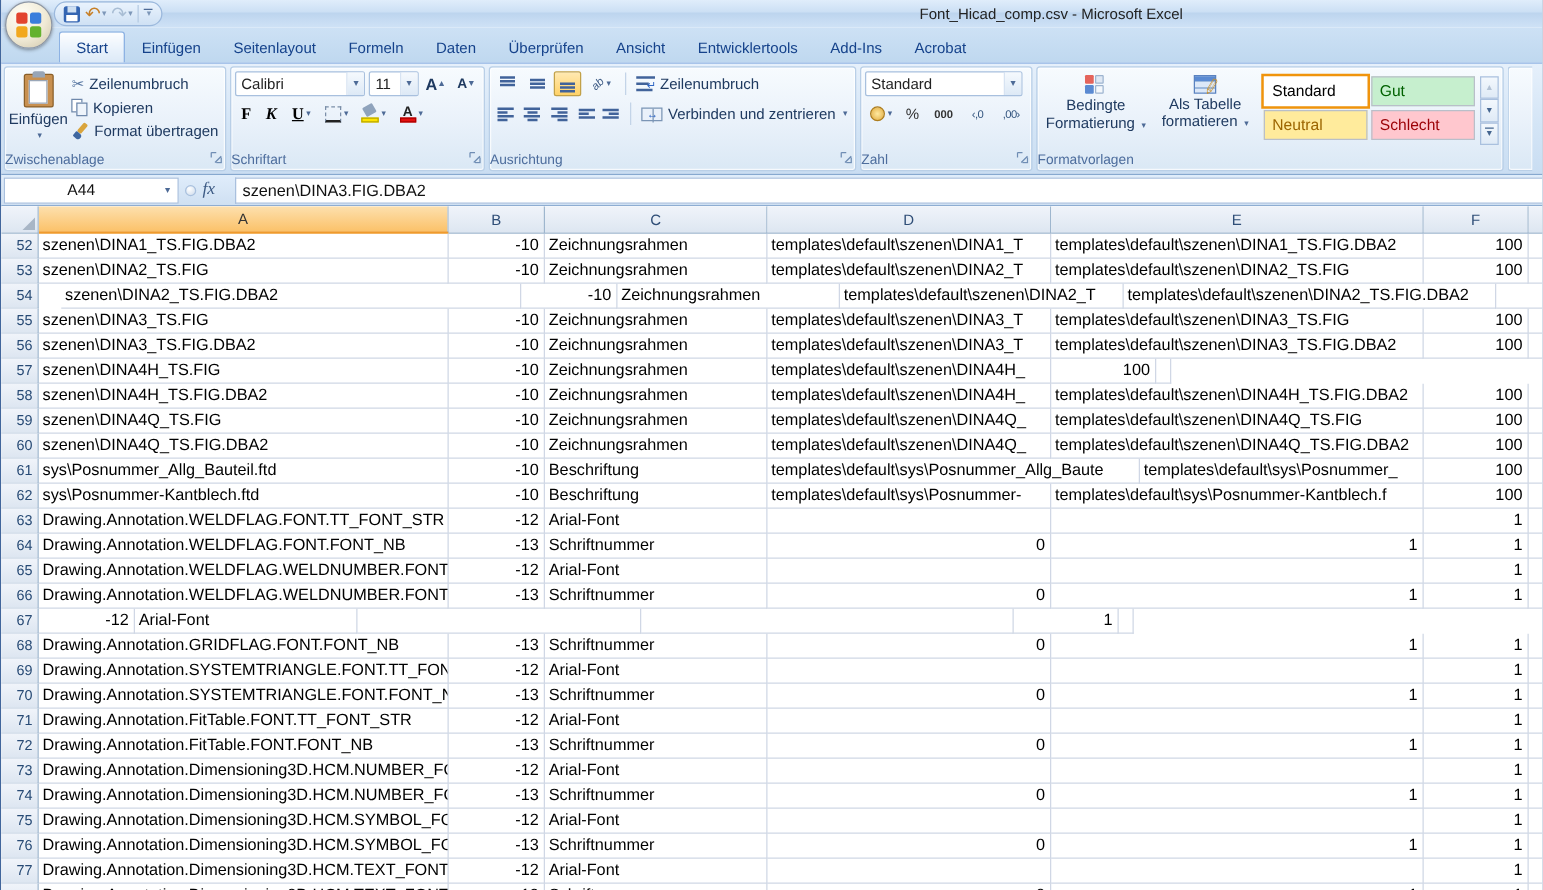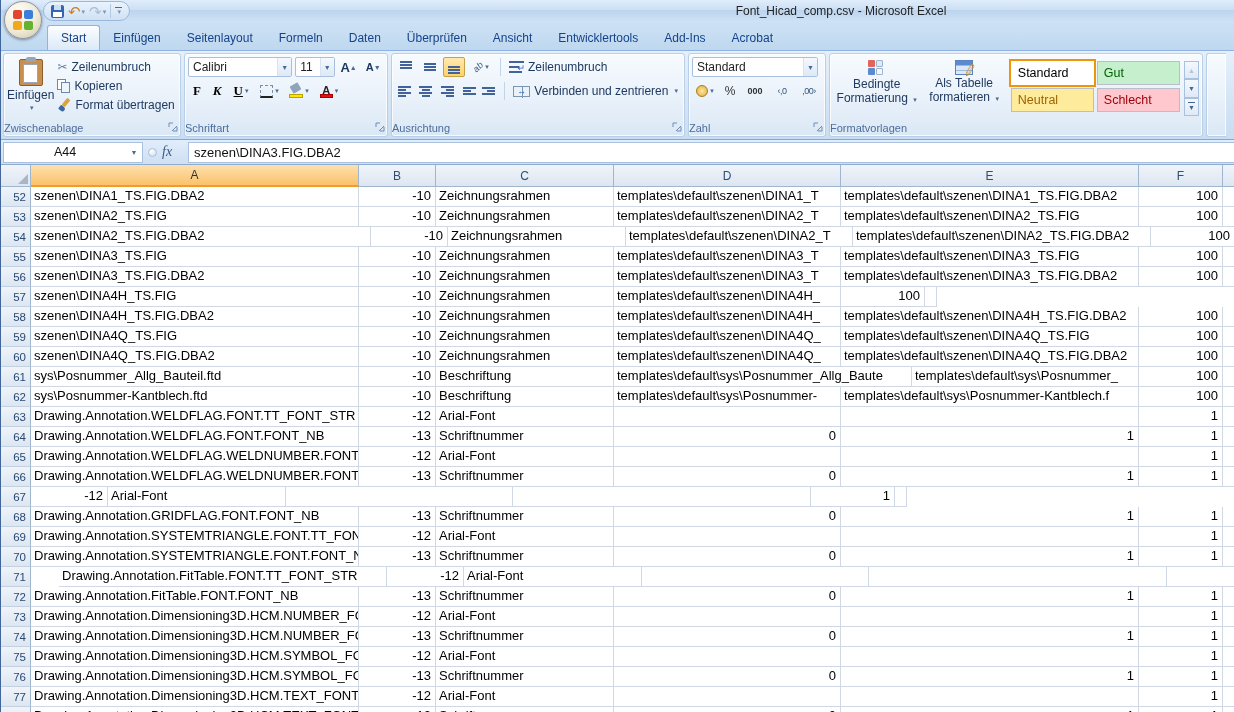--- a/index.html
+++ b/index.html
@@ -531,21 +531,21 @@
           <div class="cell" style="width: 328px;">szenen\DINA2_TS.FIG</div>
           <div class="cell num" style="width: 77px;">-10</div>
           <div class="cell" style="width: 178px;">Zeichnungsrahmen</div>
           <div class="cell" style="width: 227px;">templates\default\szenen\DINA2_T</div>
           <div class="cell" style="width: 298px;">templates\default\szenen\DINA2_TS.FIG</div>
           <div class="cell num" style="width: 84px;">100</div>
           <div class="cell" style="width: 12px;"></div>
         </div>
         <div class="grow">
           <div class="rowhead">54</div>
-          <div class="cell" style="width: 340px;">szenen\DINA2_TS.FIG.DBA2</div>
+          <div class="cell" style="width: 368px; margin-left: 18px;">szenen\DINA2_TS.FIG.DBA2</div>
           <div class="cell num" style="width: 77px;">-10</div>
           <div class="cell" style="width: 178px;">Zeichnungsrahmen</div>
           <div class="cell" style="width: 227px;">templates\default\szenen\DINA2_T</div>
           <div class="cell" style="width: 298px;">templates\default\szenen\DINA2_TS.FIG.DBA2</div>
           <div class="cell num" style="width: 84px;">100</div>
           <div class="cell" style="width: 12px;"></div>
         </div>
         <div class="grow">
           <div class="rowhead">55</div>
           <div class="cell" style="width: 328px;">szenen\DINA3_TS.FIG</div>
@@ -699,21 +699,21 @@
           <div class="cell" style="width: 328px;">Drawing.Annotation.SYSTEMTRIANGLE.FONT.FONT_NB</div>
           <div class="cell num" style="width: 77px;">-13</div>
           <div class="cell" style="width: 178px;">Schriftnummer</div>
           <div class="cell num" style="width: 227px;">0</div>
           <div class="cell num" style="width: 298px;">1</div>
           <div class="cell num" style="width: 84px;">1</div>
           <div class="cell" style="width: 12px;"></div>
         </div>
         <div class="grow">
           <div class="rowhead">71</div>
-          <div class="cell" style="width: 328px; margin-left: 28px;">Drawing.Annotation.FitTable.FONT.TT_FONT_STR</div>
+          <div class="cell" style="width: 328px;">Drawing.Annotation.FitTable.FONT.TT_FONT_STR</div>
           <div class="cell num" style="width: 77px;">-12</div>
           <div class="cell" style="width: 178px;">Arial-Font</div>
           <div class="cell" style="width: 227px;"></div>
           <div class="cell" style="width: 298px;"></div>
           <div class="cell num" style="width: 84px;">1</div>
           <div class="cell" style="width: 12px;"></div>
         </div>
         <div class="grow">
           <div class="rowhead">72</div>
           <div class="cell" style="width: 328px;">Drawing.Annotation.FitTable.FONT.FONT_NB</div>

